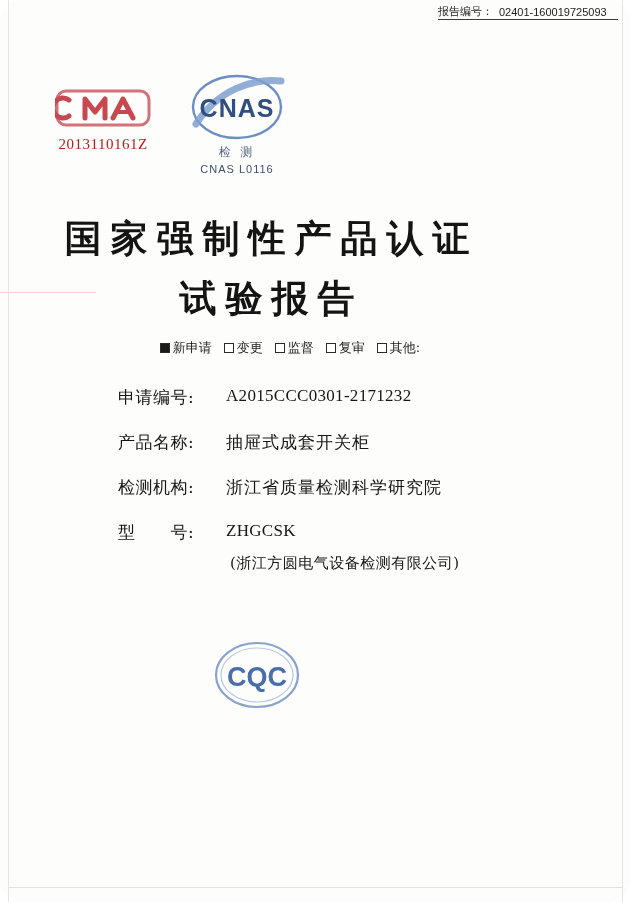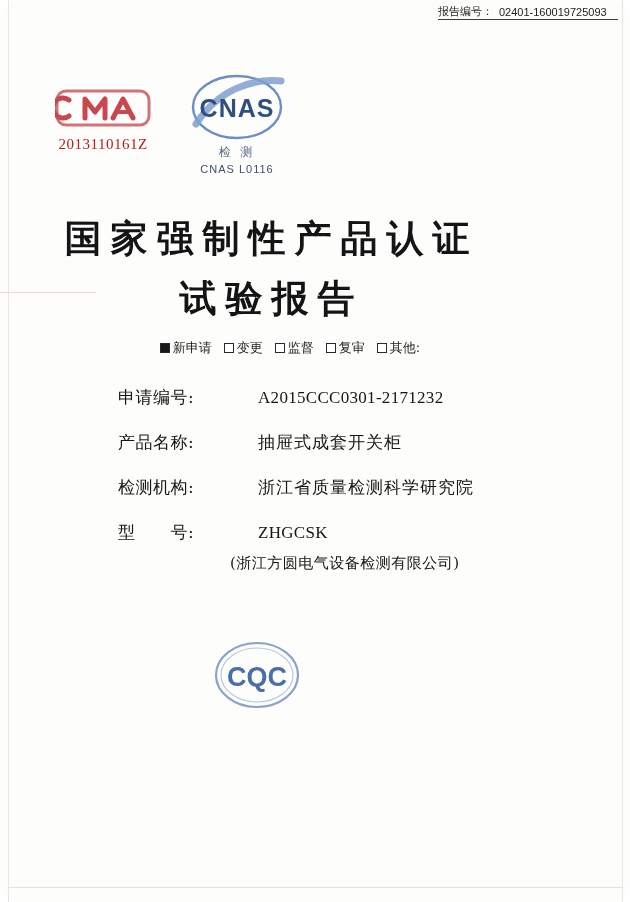--- a/index.html
+++ b/index.html
@@ -187,24 +187,23 @@
 
   
   .fields {
     position: absolute;
     top: 386px;
     left: 118px;
     width: 420px;
   }
   .field-row {
     display: flex;
-    align-items: center;
+    align-items: flex-start;
     margin-bottom: 22px;
     font-size: 17px;
-    gap: 32px;
   }
   .field-label {
     width: 108px;
     flex: 0 0 108px;
     font-family: "DejaVu Serif", serif;
     color: #161616;
     letter-spacing: 0.5px;
     white-space: nowrap;
   }
   .field-value {

